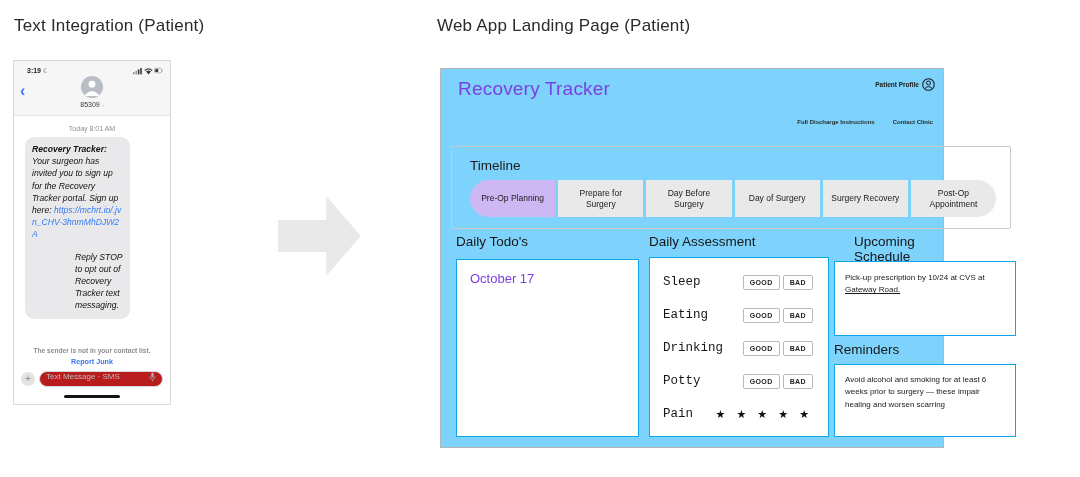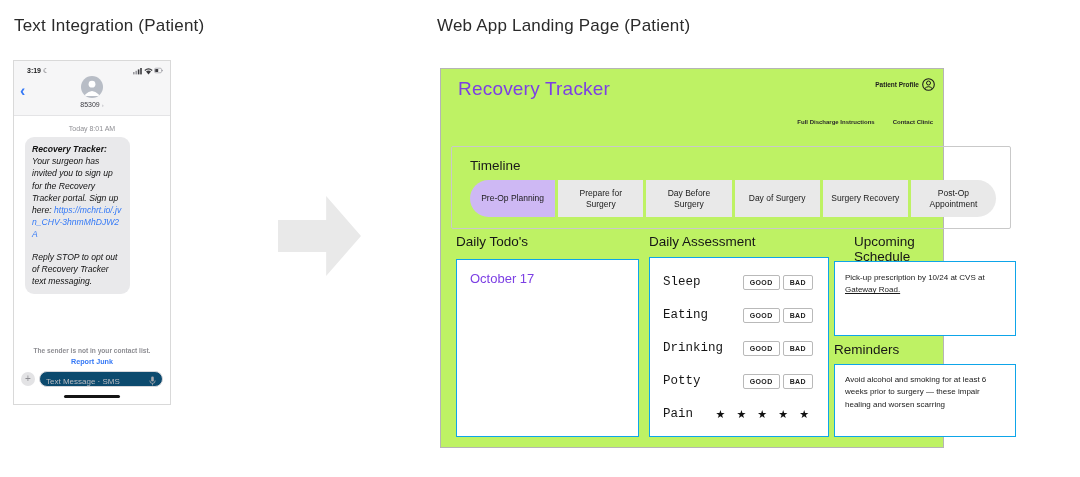--- a/index.html
+++ b/index.html
@@ -17,36 +17,36 @@
   .phone-header { position:absolute; top:0; left:0; right:0; height:55px; background:#f6f6f7; border-bottom:1px solid #e4e4e6; }
   .status-row { position:absolute; top:5px; left:13px; right:7px; display:flex; justify-content:space-between; align-items:center; }
   .status-time { font-size:7px; font-weight:bold; color:#1c1c1e; }
   .moon { font-size:7px; color:#3c3c43; margin-left:2px; }
   .back-chevron { position:absolute; left:6px; top:22px; color:#3478f6; font-size:16px; font-weight:bold; line-height:1; }
   .avatar { position:absolute; left:50%; transform:translateX(-50%); top:15px; width:22px; height:22px; border-radius:50%; background:#b8bdc6; display:flex; align-items:center; justify-content:center; }
   .contact-label { position:absolute; top:40px; width:100%; text-align:center; font-size:7px; color:#3c3c43; }
   .contact-chevron { color:#b0b0b5; font-size:6px; }
   .sms-timestamp { position:absolute; top:64px; width:100%; text-align:center; font-size:7px; color:#8e8e93; }
   .bubble { position:absolute; left:11px; top:76px; width:105px; background:#e9e9eb; border-radius:9px; padding:6px 7px 7px; font-size:8.6px; line-height:1.42; color:#111;font-style:italic; }
-  .bubble .p2 { margin-top:10px; }
+  .bubble .p2 { margin-top:10px;margin-left:43px; }
   .sms-link { color:#357af6; text-decoration:none; word-break:break-all; }
   .sender-notice { position:absolute; top:286px; width:100%; text-align:center; font-size:6.6px; font-weight:bold; color:#8e8e93; }
   .report-junk { position:absolute; top:296px; width:100%; text-align:center; font-size:7.2px; font-weight:bold; color:#3478f6; }
   .input-row { position:absolute; top:310px; left:7px; right:7px; display:flex; align-items:center; gap:4px; }
   .plus-btn { width:14px; height:14px; border-radius:50%; background:#e3e3e5; color:#8e8e93; font-size:10px; line-height:13px; text-align:center; flex:0 0 auto; }
-  .msg-input { flex:1; height:16px; border:1px solid #d7d7db; border-radius:9px; display:flex; align-items:flex-end; justify-content:space-between; padding:0 6px; background:#0c4a6e; }
+  .msg-input { flex:1; height:16px; border:1px solid #d7d7db; border-radius:9px; display:flex; align-items:flex-start; justify-content:space-between; padding:0 6px; background:#b91c1c; }
   .msg-placeholder { font-size:8px; color:#bdbdc2; }
   .home-bar { position:absolute; bottom:6px; left:50%; transform:translateX(-50%); width:56px; height:3px; background:#141414; border-radius:2px; }
 
   
   .flow-arrow { position:absolute; left:278px; top:196px; width:83px; height:80px; background:#e9e9e9;
     clip-path:polygon(0 30%, 58% 30%, 58% 0, 100% 50%, 58% 100%, 58% 70%, 0 70%); }
 
   
-  .app { position:absolute; left:440px; top:68px; width:504px; height:380px; border:1px solid #b5b5b5; background:#bef264; }
+  .app { position:absolute; left:440px; top:68px; width:504px; height:380px; border:1px solid #b5b5b5; background:#7dd3fc; }
   .brand { position:absolute; left:17px; top:9px; font-size:19px; letter-spacing:.2px; }
   .profile { position:absolute; right:8px; top:9px; display:flex; align-items:center; gap:3px; }
   .profile-label { font-size:6.5px; color:#1c1c1c; font-weight:bold; }
   .nav { position:absolute; left:17px; top:42px; display:flex; gap:26px; }
   .nav-item { font-size:13px; color:#1c1c1c; font-weight:500; }
   .mini-links { position:absolute; right:10px; top:50px; display:flex; gap:18px; }
   .mini-link { font-size:6px; color:#2a2a2a; font-weight:bold; }
 
   .timeline-box { position:absolute; left:10px; top:77px; width:560px; height:83px; border:1px solid #c9c9c9; border-radius:2px; }
   .timeline-label { position:absolute; left:18px; top:11px; font-size:13.5px; color:#1a1a1a; }

